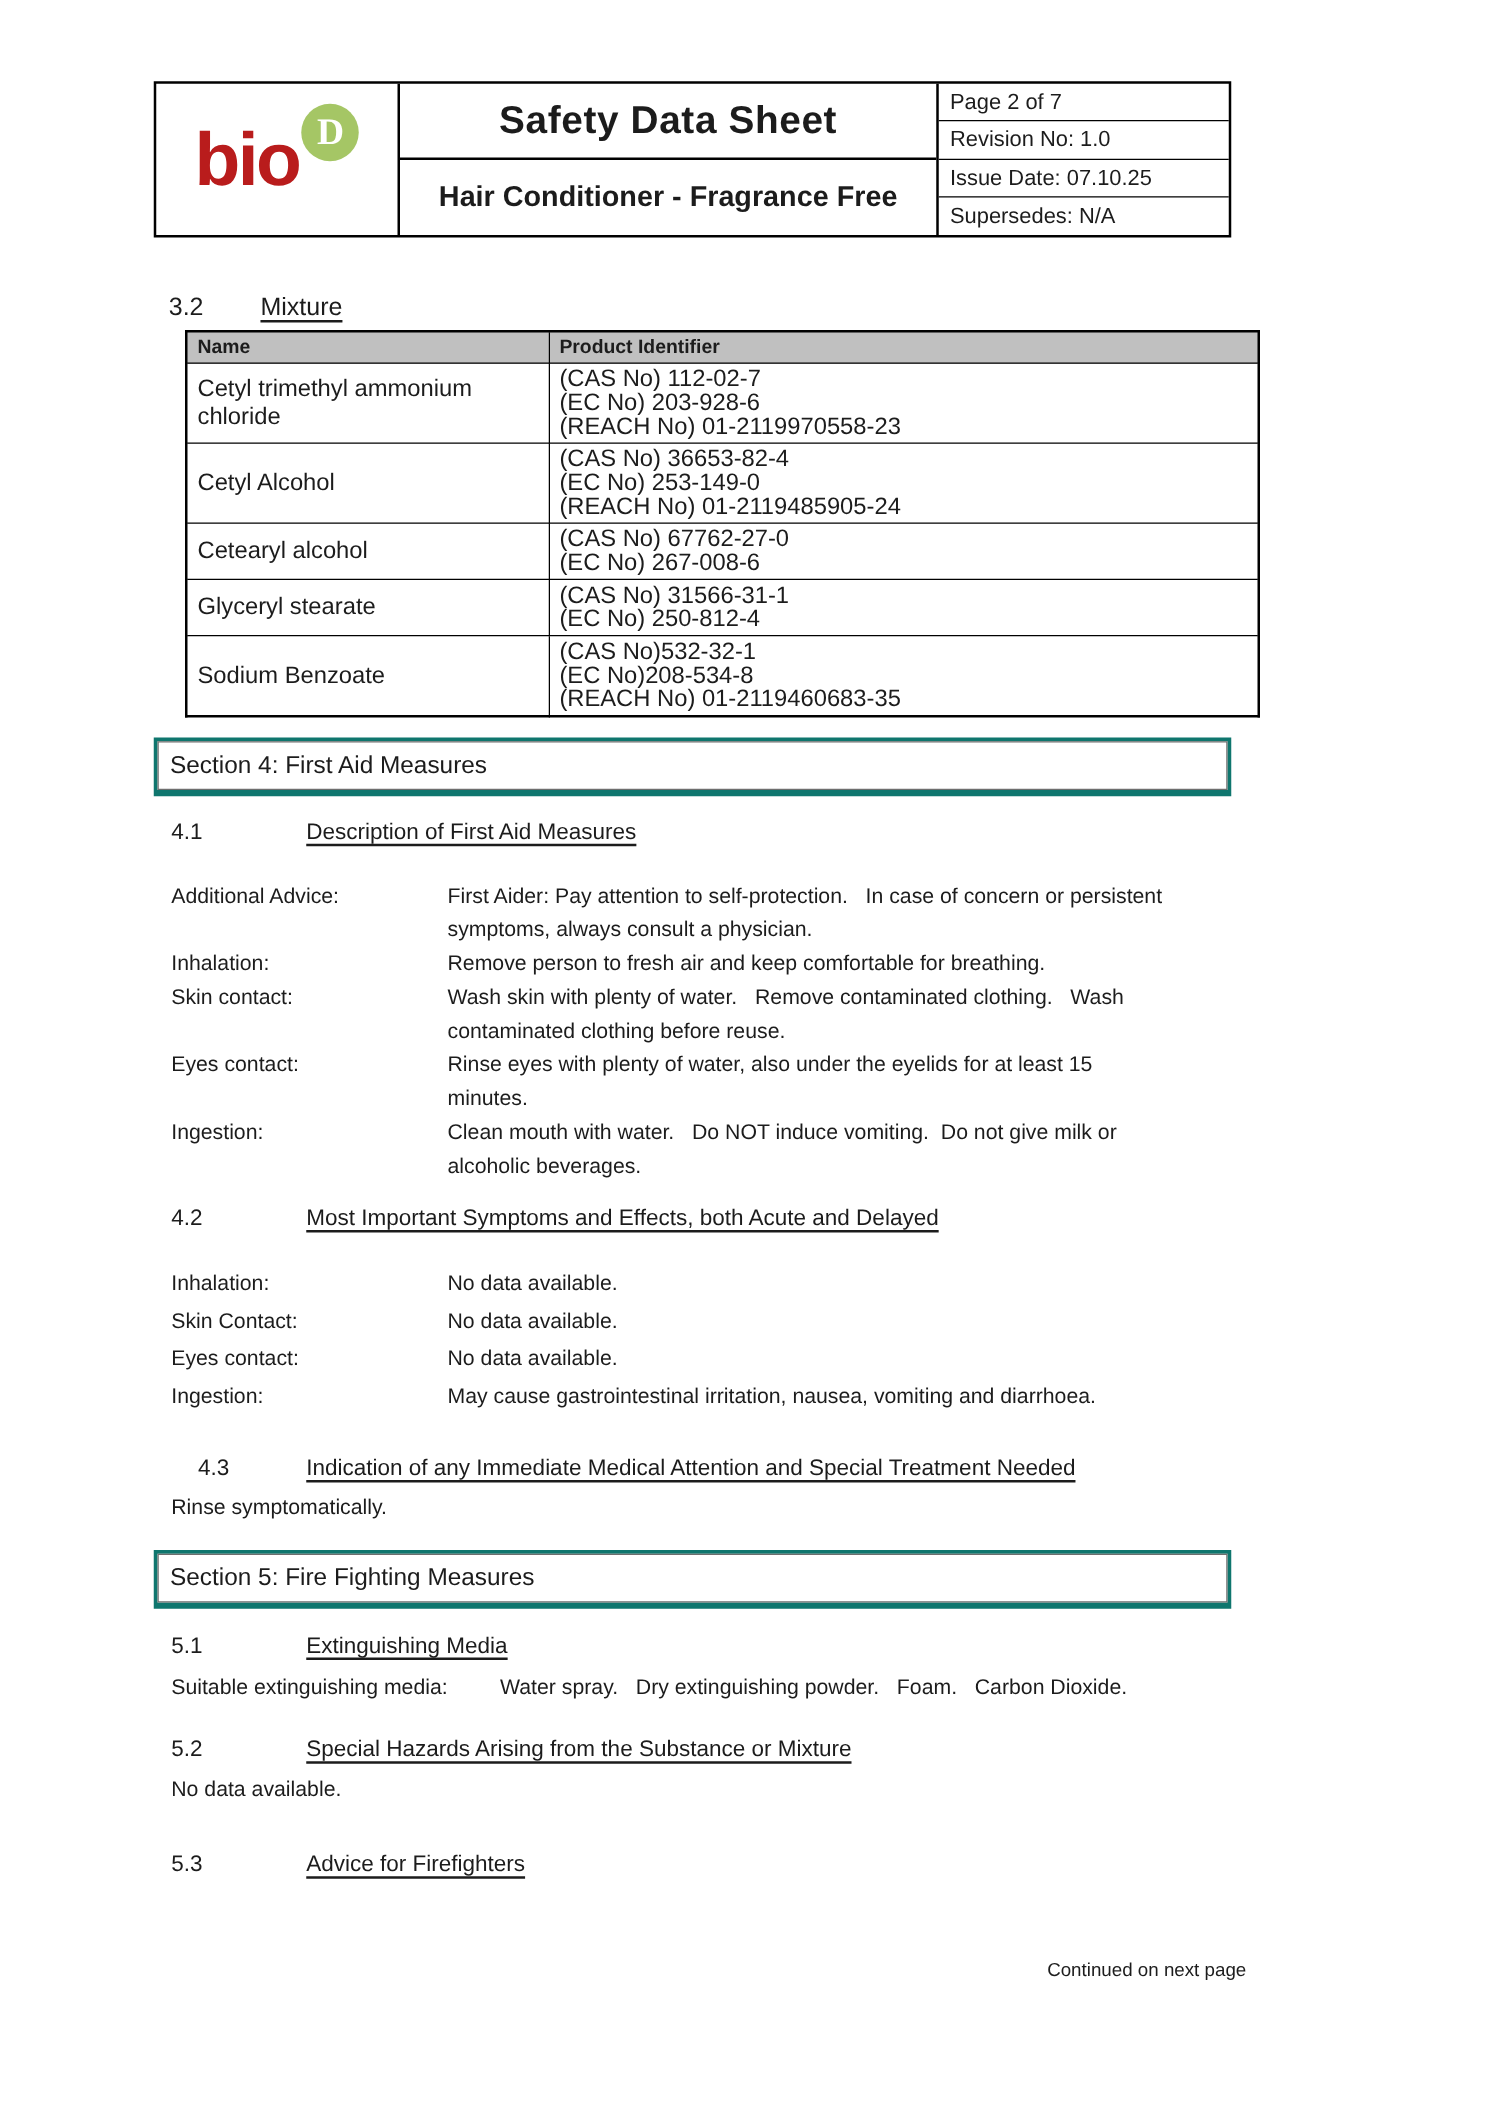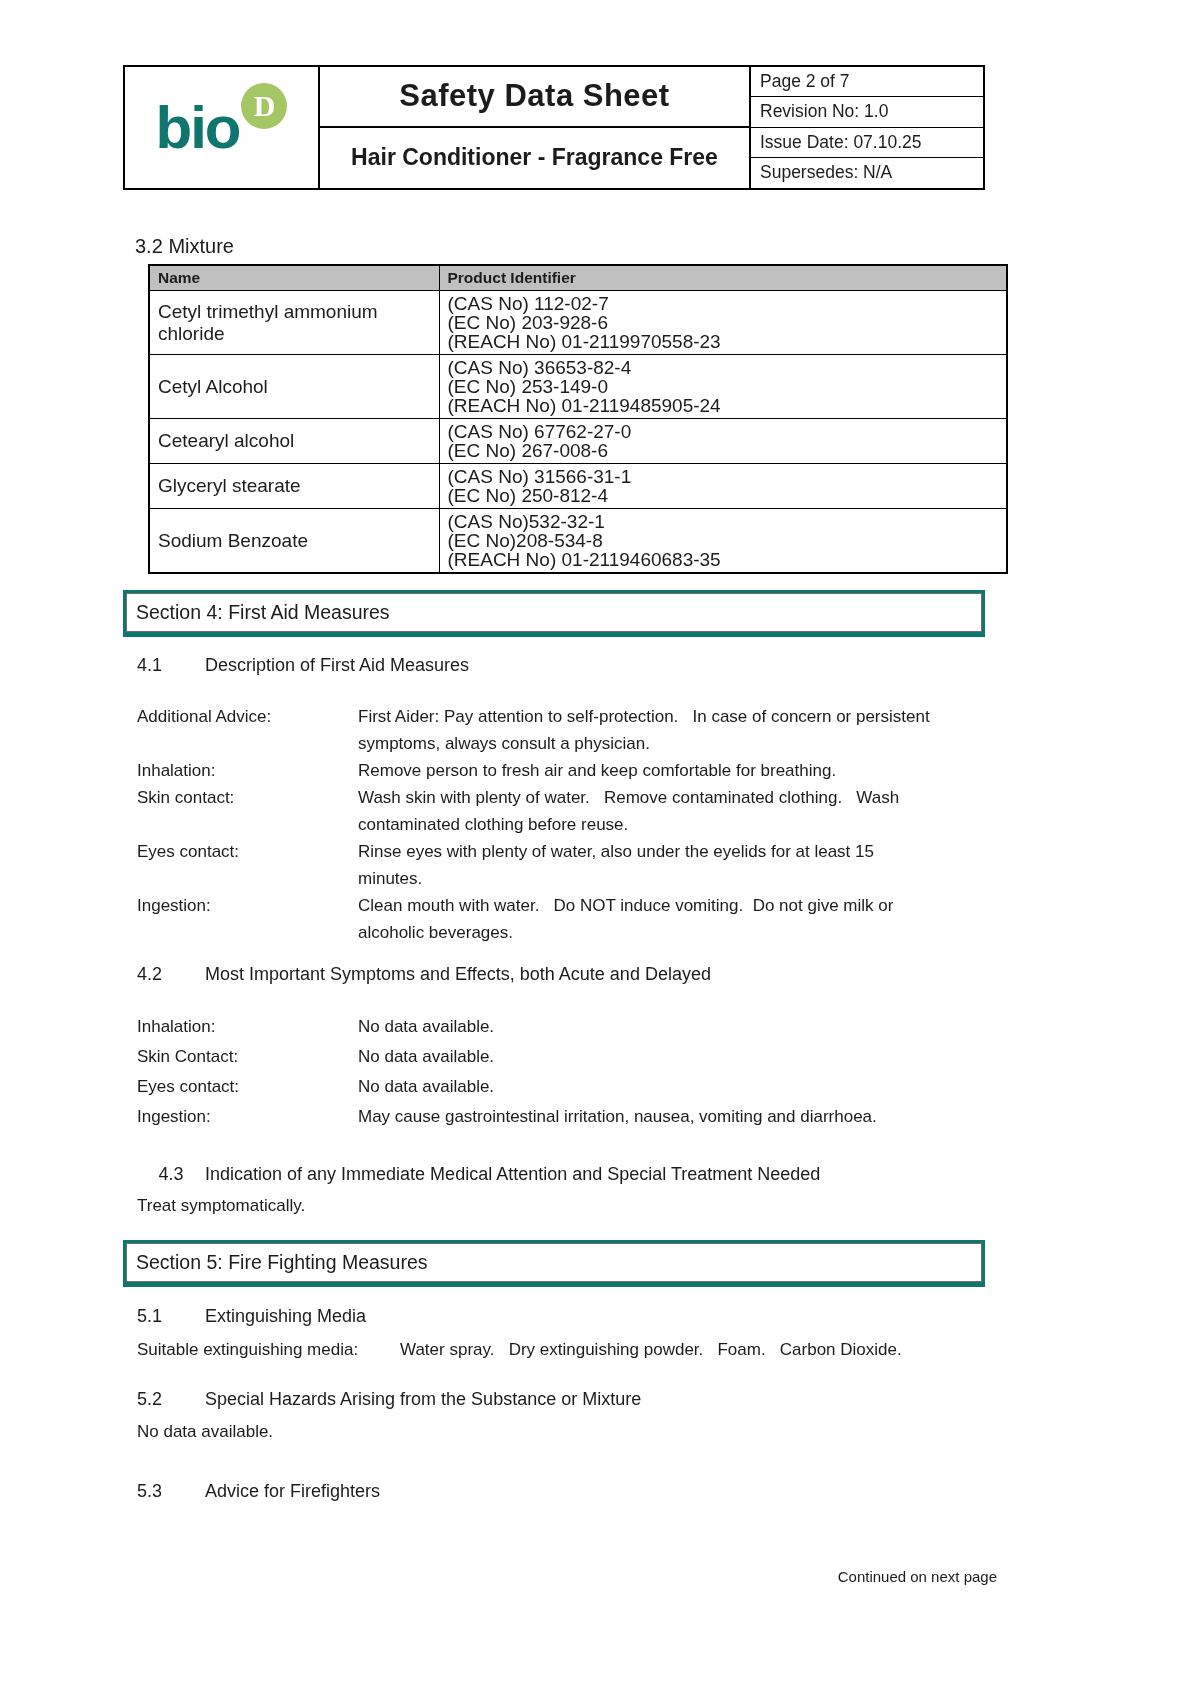--- a/index.html
+++ b/index.html
@@ -9,38 +9,38 @@
     position:relative; width:1191px; height:1684px; background:#ffffff;
     font-family:"Liberation Sans", sans-serif; color:#1c1c1c; overflow:hidden;
   }
 
   
   .header-table {
     position:absolute; left:123px; top:65px; width:862px; height:125px;
     border:2px solid #000; display:grid; grid-template-columns:195px 431px 232px;
   }
   .logo-cell { border-right:2px solid #000; display:flex; align-items:center; justify-content:center; }
-  .logo-bio { font-size:60px; font-weight:700; color:#0f766e; letter-spacing:-2px; line-height:1; }
+  .logo-bio { font-size:60px; font-weight:700; color:#b91c1c; letter-spacing:-2px; line-height:1; }
   .logo-badge {
     display:inline-flex; align-items:center; justify-content:center;
     width:46px; height:46px; border-radius:50%; background:#a5c665;
     color:#ffffff; font-family:"Liberation Serif", serif; font-weight:700; font-size:30px;
     transform:translateY(-22px); margin-left:2px;
   }
   .title-cell { border-right:2px solid #000; display:grid; grid-template-rows:1fr 1fr; }
   .title-main { border-bottom:2px solid #000; display:flex; align-items:center; justify-content:center;
     font-size:31px; font-weight:700; letter-spacing:0.5px; }
   .title-sub { display:flex; align-items:center; justify-content:center; font-size:23px; font-weight:700; }
   .info-cell { display:grid; grid-template-rows:repeat(4,1fr); }
   .info-row { display:flex; align-items:center; padding-left:9px; font-size:17.5px; border-bottom:1.5px solid #000; }
   .info-row:last-child { border-bottom:none; }
 
   
   .mixture-heading { position:absolute; left:135px; top:235px; font-size:20px; }
-  .u { text-underline-offset:4px; text-decoration-thickness:1.5px; }
+  .u { text-decoration:underline; text-underline-offset:4px; text-decoration-thickness:1.5px;margin-left:40px; }
 
   .mixture-table {
     position:absolute; left:125px; top:264px; width:860px;
     border-collapse:collapse; table-layout:fixed;
   }
   .mixture-table col.c1 { width:290px; }
   .mixture-table th, .mixture-table td { border:1px solid #000; }
   .mixture-table { border:2px solid #000;margin-left:23px; }
   .mixture-table th {
     background:#c0c0c0; text-align:left; font-size:15.5px; font-weight:700;
@@ -174,21 +174,21 @@
     <div class="val">No data available.</div>
     <div class="lab">Eyes contact:</div>
     <div class="val">No data available.</div>
     <div class="lab">Ingestion:</div>
     <div class="val">May cause gastrointestinal irritation, nausea, vomiting and diarrhoea.</div>
   </div>
 
   <div class="num-heading" style="top:1164px;text-align:center;">
     <span class="num">4.3</span><span class="u">Indication of any Immediate Medical Attention and Special Treatment Needed</span>
   </div>
-  <div class="body-line" style="top:1196px;">Treat symptomatically.</div>
+  <div class="body-line" style="top:1196px;">Rinse symptomatically.</div>
 
   <div class="section-bar" style="top:1240px;">
     <div class="section-bar-inner">Section 5: Fire Fighting Measures</div>
   </div>
 
   <div class="num-heading" style="top:1306px;">
     <span class="num">5.1</span><span class="u">Extinguishing Media</span>
   </div>
   <div class="inline-grid" style="top:1340px;">
     <div class="lab">Suitable extinguishing media:</div>

